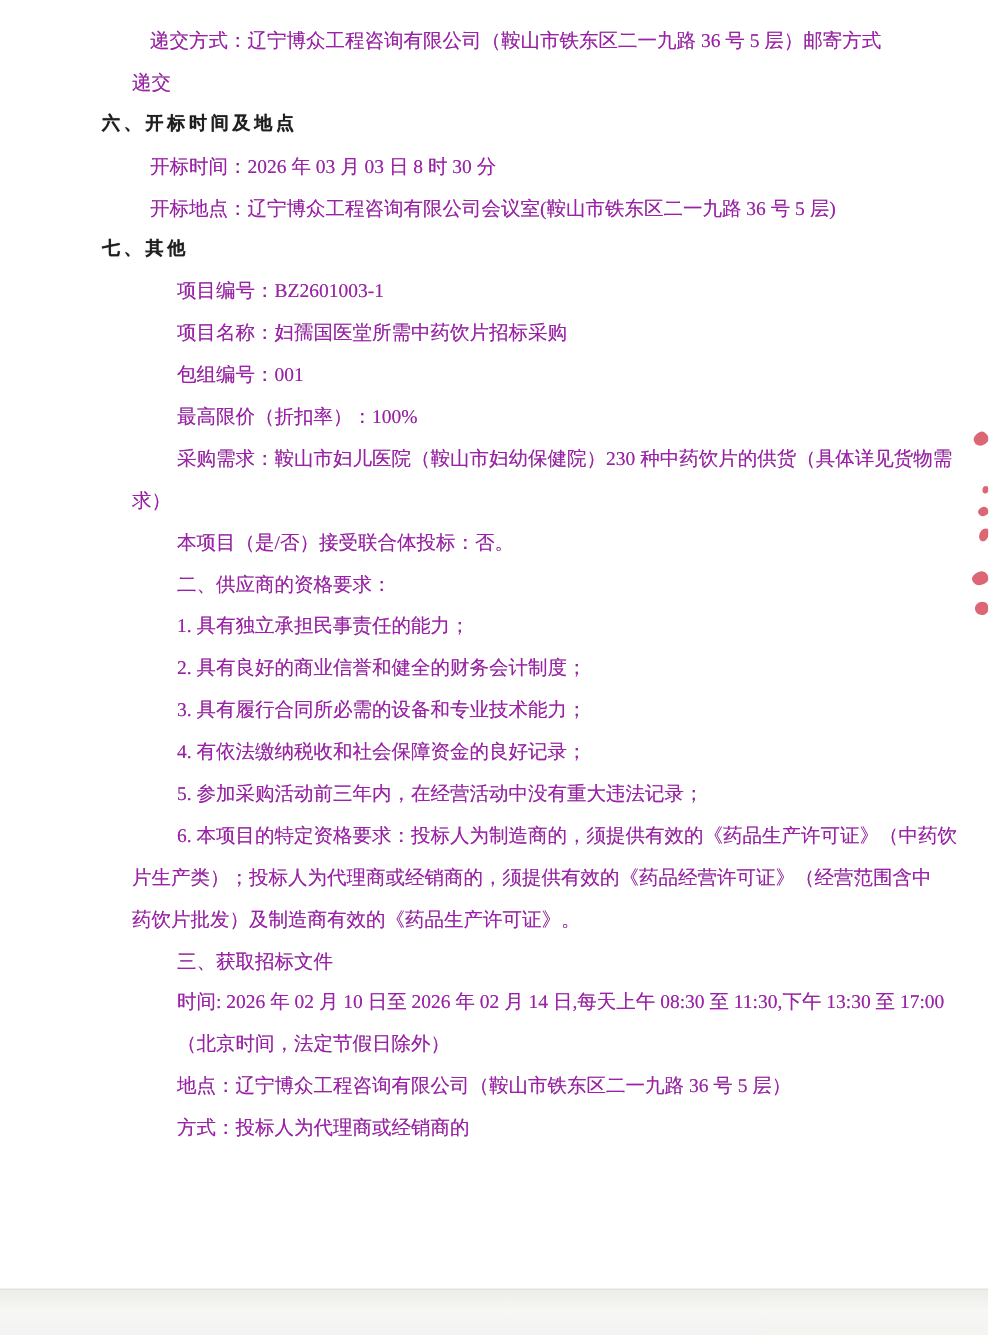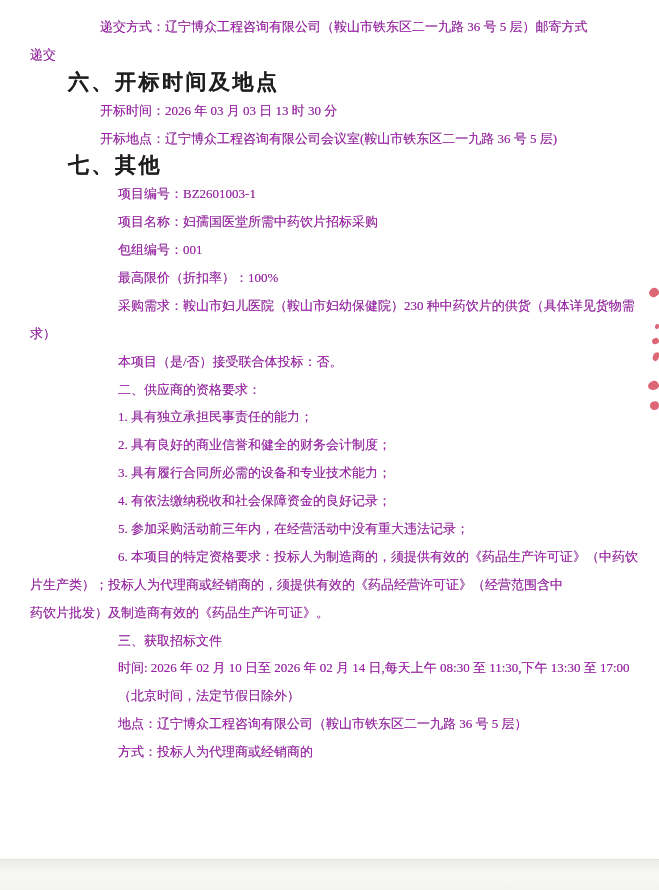--- a/index.html
+++ b/index.html
@@ -14,48 +14,48 @@
   .doc{position:absolute;top:13px;left:0;width:659px;}
   .line{
     height:27.9px;line-height:27.9px;
     font-size:13px;
     white-space:nowrap;
     color:#a21caf;
     text-shadow:0 0 0.4px rgba(70,70,70,.55);
   }
   .line.heading{
     margin-left:68px;
-    font-size:21px;font-weight:bold;
+    font-size:12px;font-weight:bold;
     letter-spacing:2.5px;color:#1e1e1e;
     text-shadow:0 0 0.5px rgba(20,20,20,.7);
   }
   .line.sub{margin-left:100px;}
   .line.body{margin-left:118px;}
-  .line.cont{margin-left:30px;}
+  .line.cont{margin-left:88px;}
   .frag{
     position:absolute;display:block;
     border-radius:62% 38% 55% 45% / 50% 60% 40% 50%;
     opacity:.85;
   }
   .scanband{
     position:absolute;left:0;bottom:0;width:659px;height:30px;
     background:linear-gradient(#e9e9e6,#f6f6f3 45%,#f2f2ef);
     border-top:1px solid #dededa;
     opacity:.85;
   }
 </style>
 </head>
 <body>
 
 <div class="page">
   <div class="doc">
       <div class="line sub">递交方式：辽宁博众工程咨询有限公司（鞍山市铁东区二一九路 36 号 5 层）邮寄方式</div>
       <div class="line cont">递交</div>
       <div class="line heading">六、开标时间及地点</div>
-      <div class="line sub">开标时间：2026 年 03 月 03 日  13 时 30 分</div>
+      <div class="line sub">开标时间：2026 年 03 月 03 日  8 时 30 分</div>
       <div class="line sub">开标地点：辽宁博众工程咨询有限公司会议室(鞍山市铁东区二一九路 36 号 5 层)</div>
       <div class="line heading">七、其他</div>
       <div class="line body">项目编号：BZ2601003-1</div>
       <div class="line body">项目名称：妇孺国医堂所需中药饮片招标采购</div>
       <div class="line body">包组编号：001</div>
       <div class="line body">最高限价（折扣率）：100%</div>
       <div class="line body">采购需求：鞍山市妇儿医院（鞍山市妇幼保健院）230 种中药饮片的供货（具体详见货物需</div>
       <div class="line cont">求）</div>
       <div class="line body">本项目（是/否）接受联合体投标：否。</div>
       <div class="line body">二、供应商的资格要求：</div>

